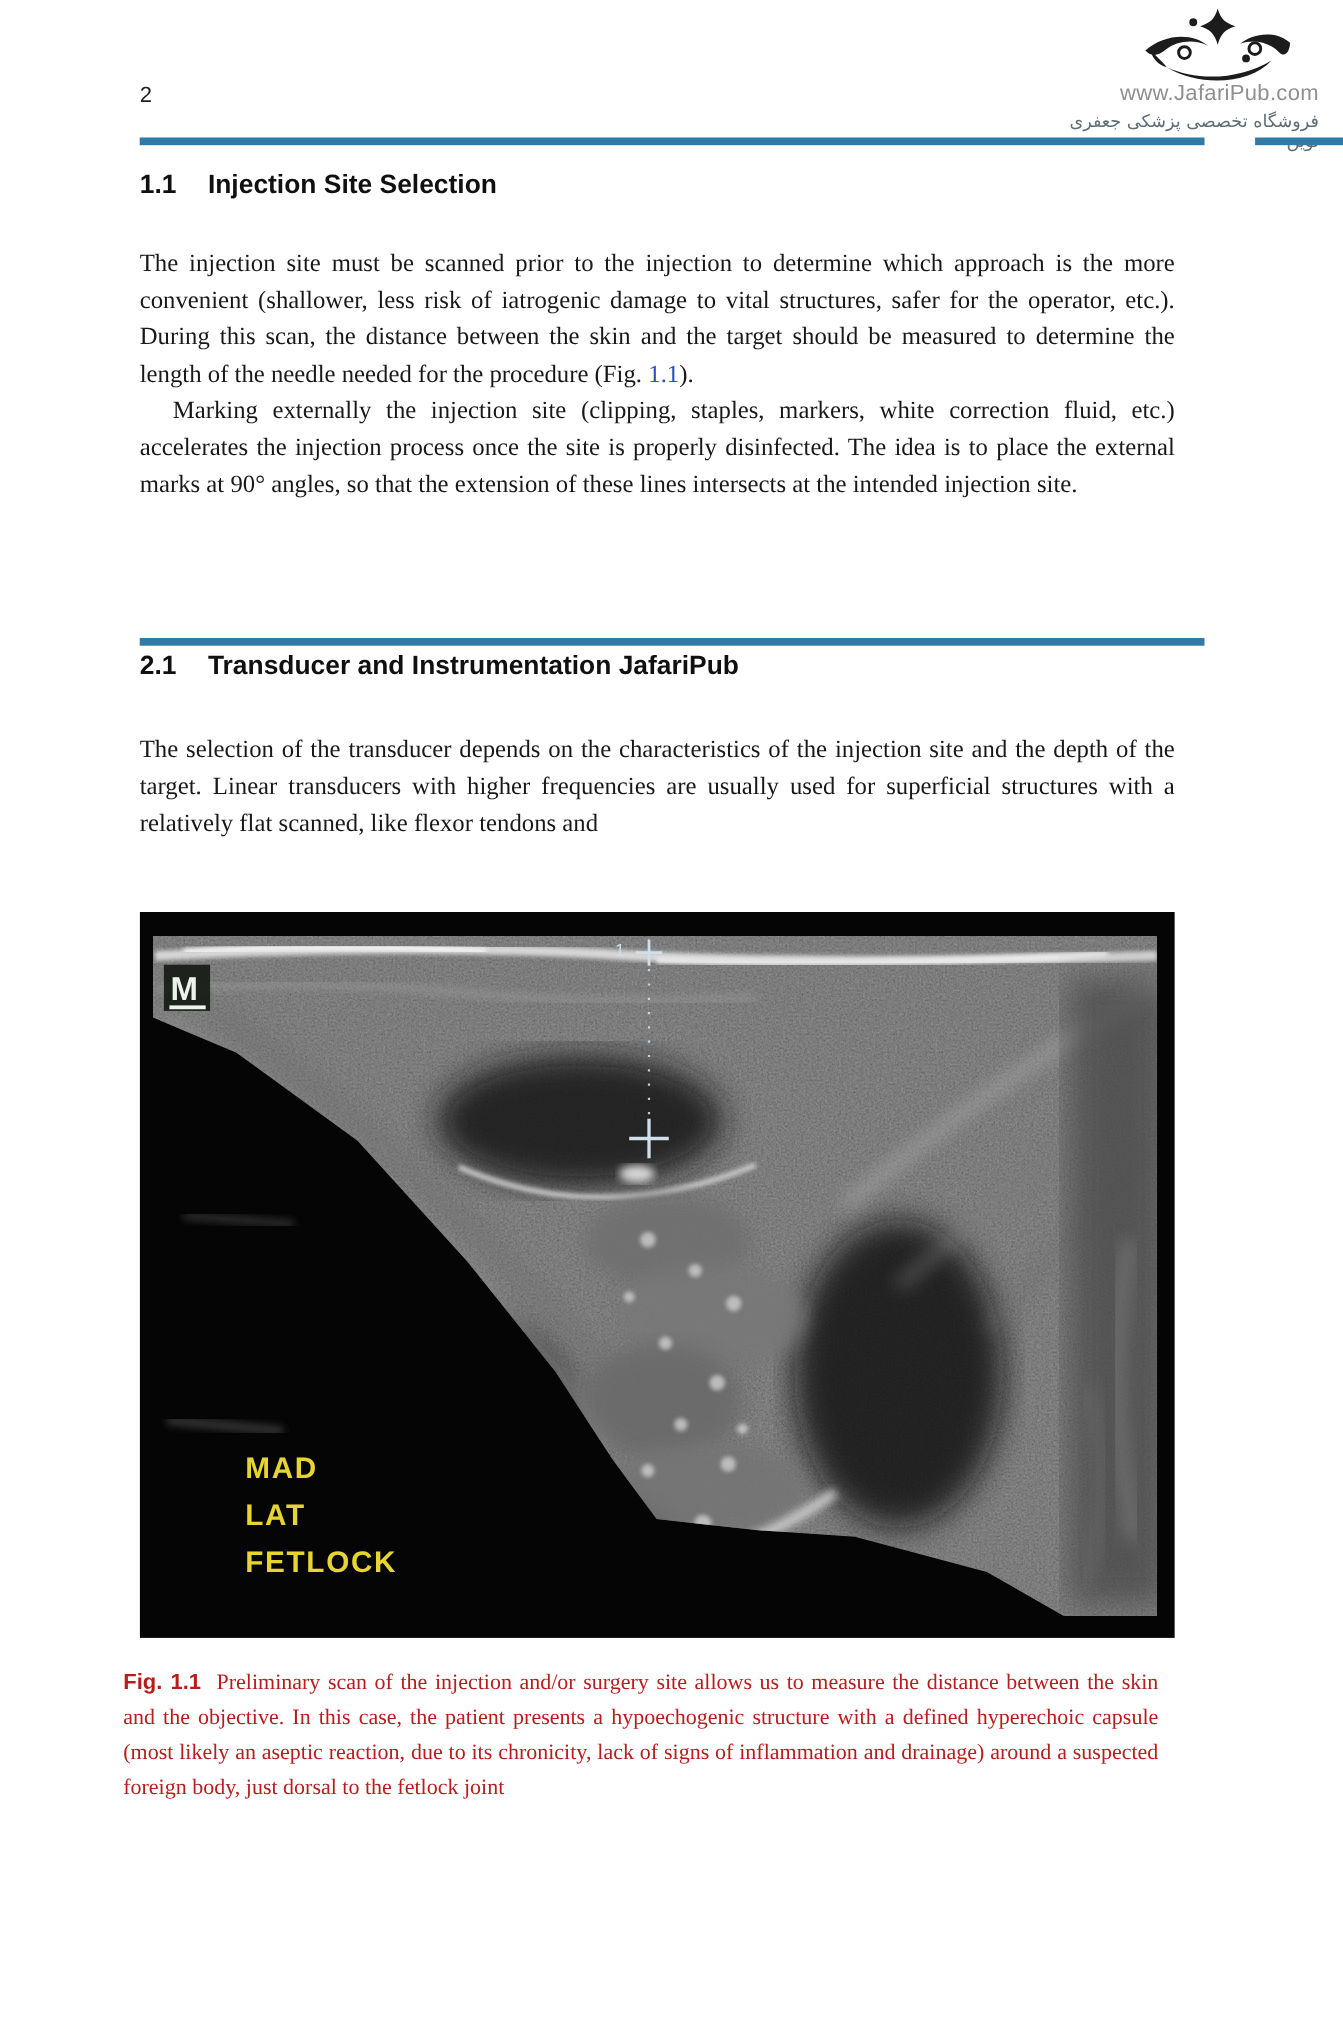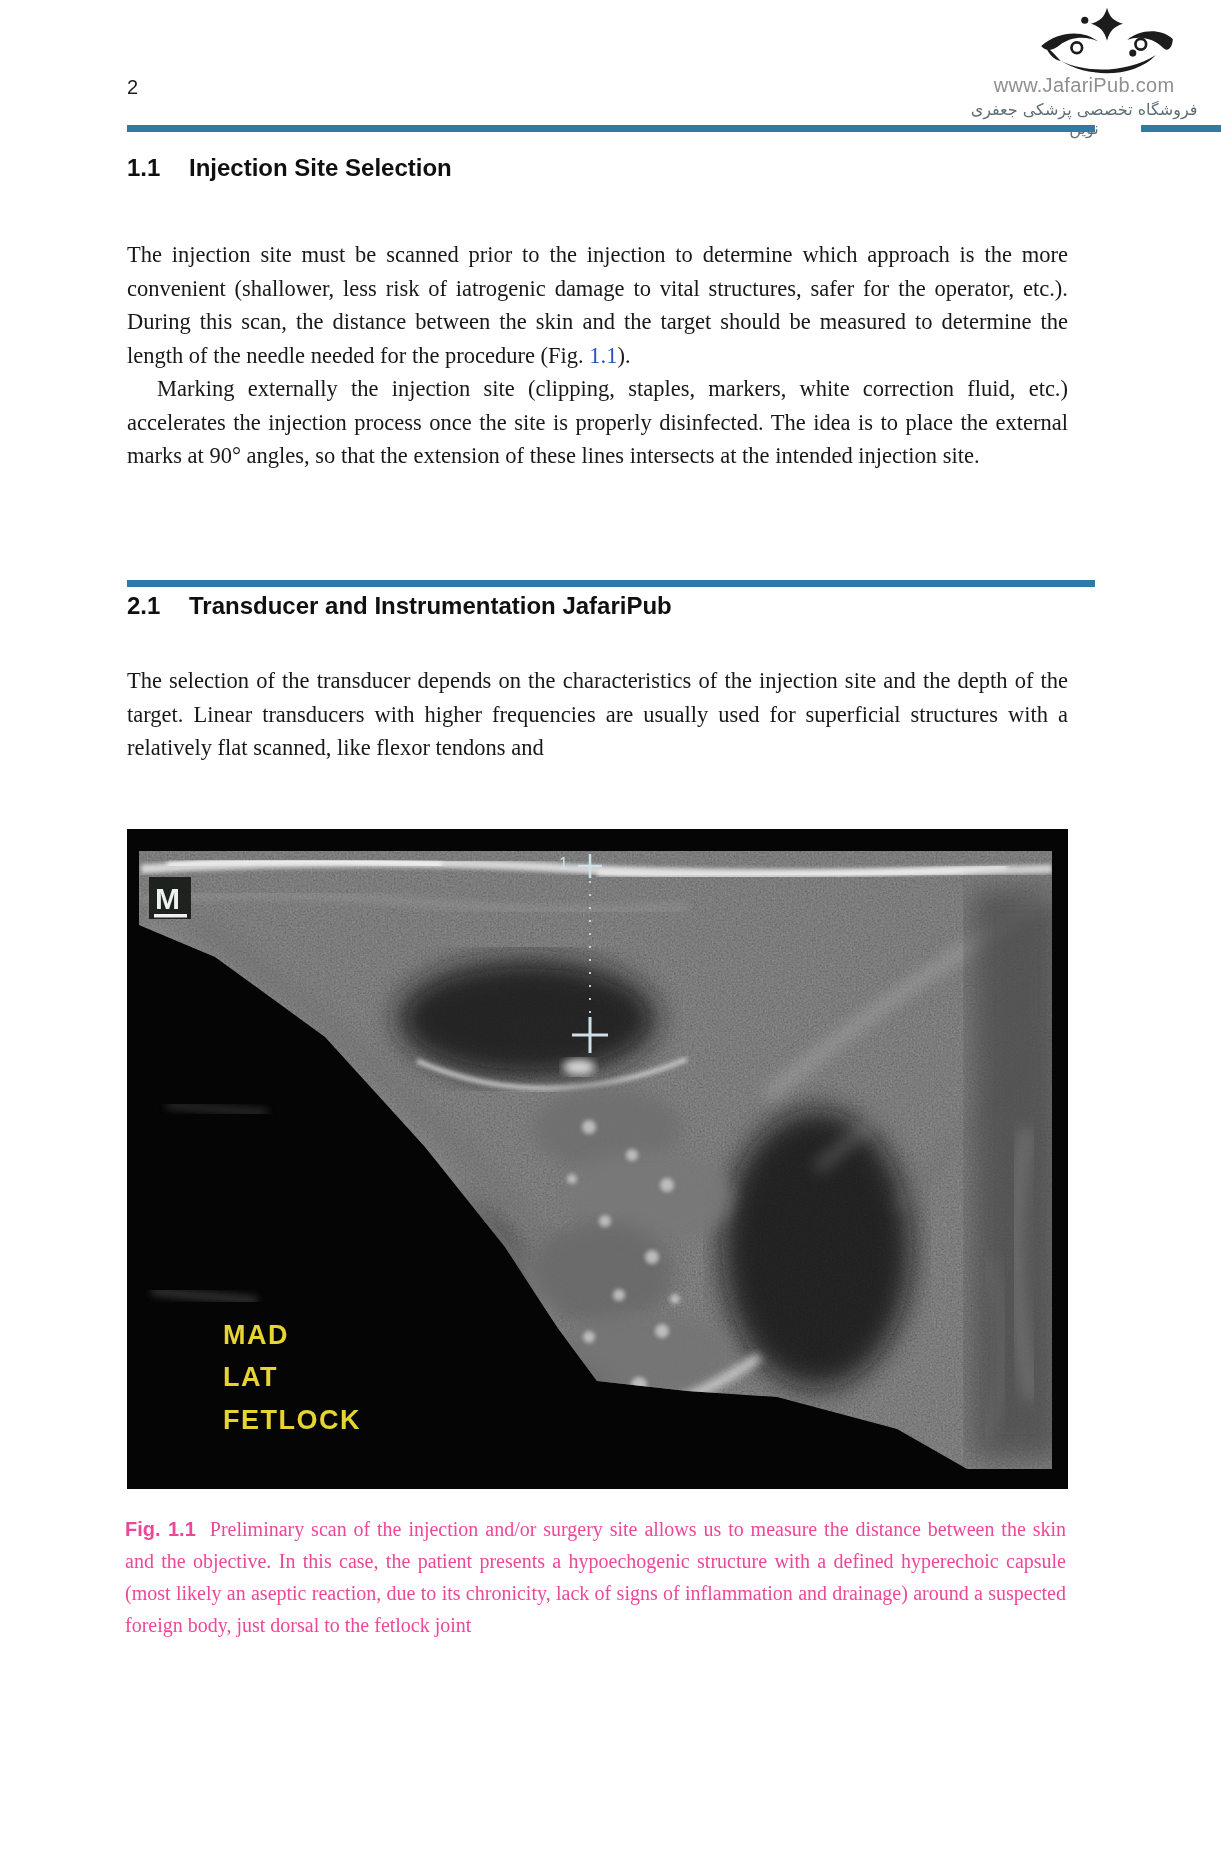--- a/index.html
+++ b/index.html
@@ -3,40 +3,40 @@
 <meta charset="utf-8">
 <style>
   html,body{margin:0;padding:0;background:#9a9a9a;}
   .page{
     position:relative;width:1221px;height:1851px;background:#ffffff;overflow:hidden;
     font-family:"Liberation Serif",serif;color:#1a1a1a;margin:0 auto;
   }
   .pageno{position:absolute;left:127px;top:76px;font-family:"Liberation Sans",sans-serif;font-size:20px;color:#1d1d1d;}
   .running{position:absolute;left:647px;top:77px;font-family:"Liberation Sans",sans-serif;font-size:19.5px;color:#1d1d1d;white-space:nowrap;}
   .running .num{display:inline-block;margin-right:26px;}
-  .wm{position:absolute;right:22px;top:6px;width:230px;text-align:center;}
+  .wm{position:absolute;right:22px;top:6px;width:230px;text-align:right;}
   .wm svg{display:block;margin:0 12px 0 auto;}
   .wm-url{font-family:"Liberation Sans",sans-serif;font-size:20px;color:#8f8f8f;margin-top:-12px;letter-spacing:.3px;}
   .wm-fa{font-family:"DejaVu Sans",sans-serif;font-size:16px;color:#5e6e76;margin-top:3px;}
   .rule{position:absolute;height:7px;background:#2f7aa6;}
   .rule1{left:127px;top:125px;width:968px;}
   .rule1b{left:1141px;top:125px;width:80px;}
   .rule2{left:127px;top:580px;width:968px;}
   .sec-head{position:absolute;left:127px;font-family:"Liberation Sans",sans-serif;font-weight:bold;font-size:24px;color:#101010;white-space:nowrap;}
   .h11{top:154px;}
   .h12{top:592px;}
   .sec-num{display:inline-block;width:62px;}
   .textblock{position:absolute;left:127px;width:941px;font-size:22.5px;line-height:33.5px;text-align:justify;color:#181818;}
-  .tb1{top:238px;font-family:Liberation Serif, serif;}
+  .tb1{top:222px;font-family:Liberation Serif, serif;}
   .tb2{top:664px;}
   .para{margin:0;}
   .para.indent{text-indent:30px;}
   .fig-link{color:#2b50bd;text-decoration:none;cursor:pointer;}
   figure.us{position:absolute;left:127px;top:829px;width:941px;height:660px;margin:0;padding:0;}
-  .caption{position:absolute;left:125px;top:1513px;width:941px;font-size:20px;line-height:32px;text-align:justify;color:#ec4899;}
+  .caption{position:absolute;left:112px;top:1513px;width:941px;font-size:20px;line-height:32px;text-align:justify;color:#b91c1c;}
   .cap-label{font-family:"Liberation Sans",sans-serif;font-weight:bold;margin-right:14px;white-space:nowrap;}
 </style>
 </head>
 <body>
 
 <div class="page">
 
   <div class="pageno">2</div>
 
   <div class="wm">

